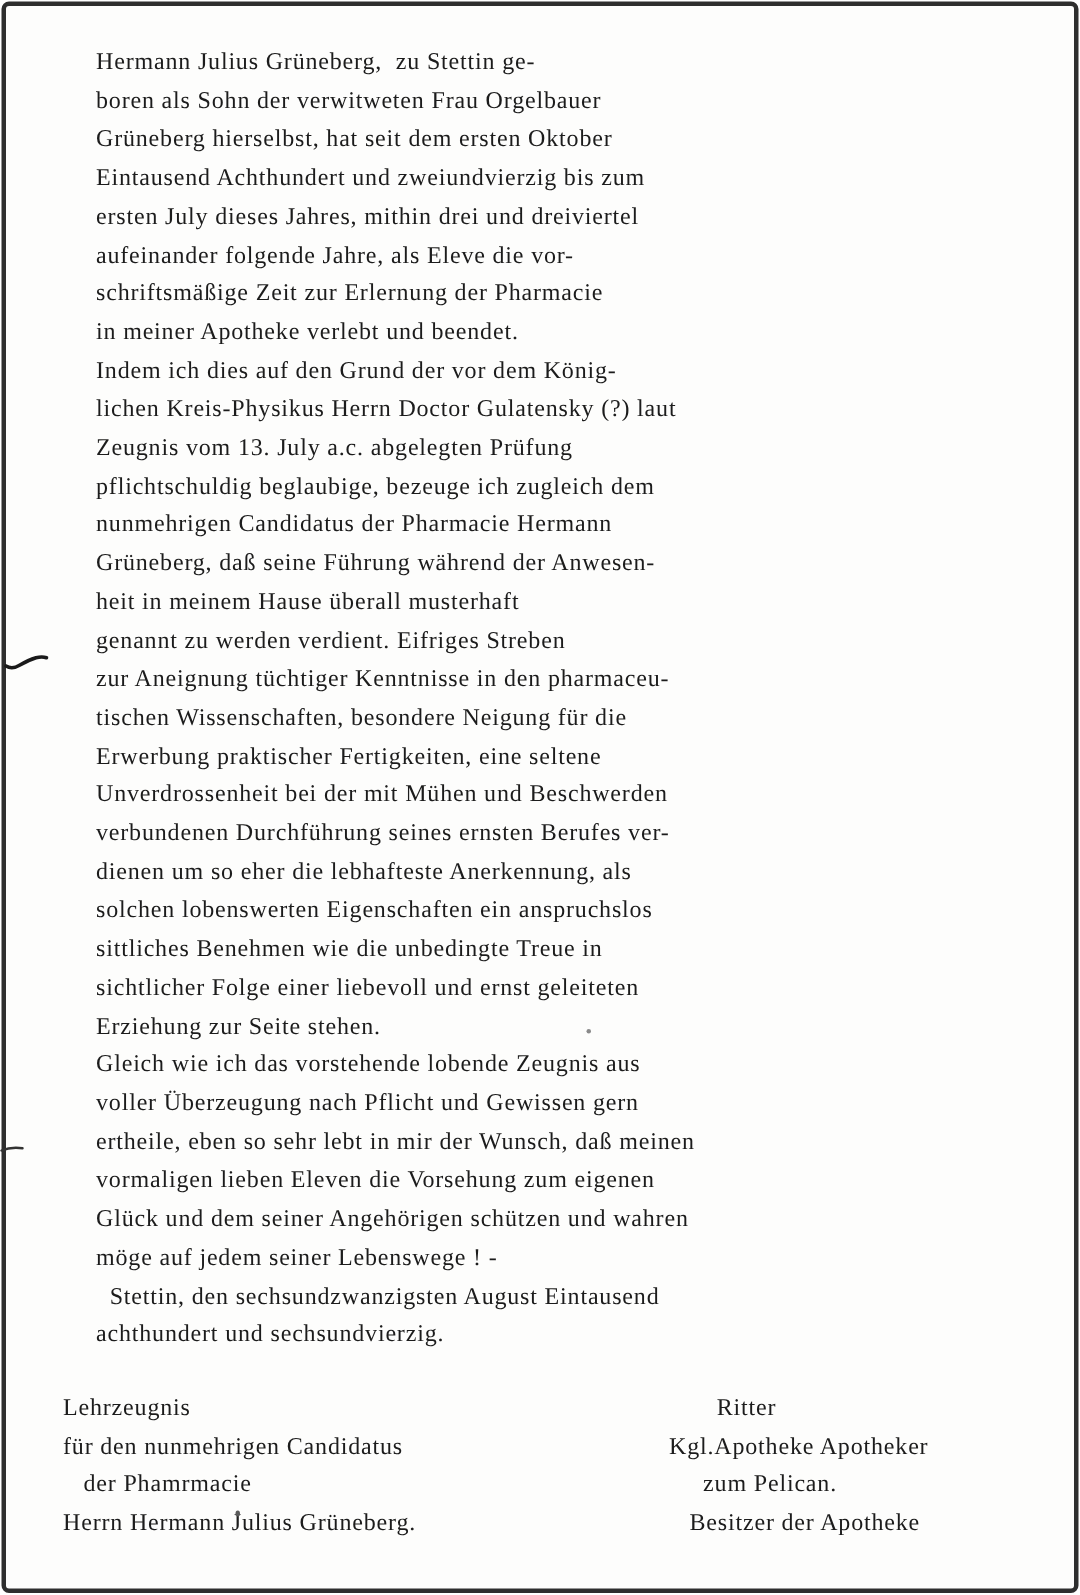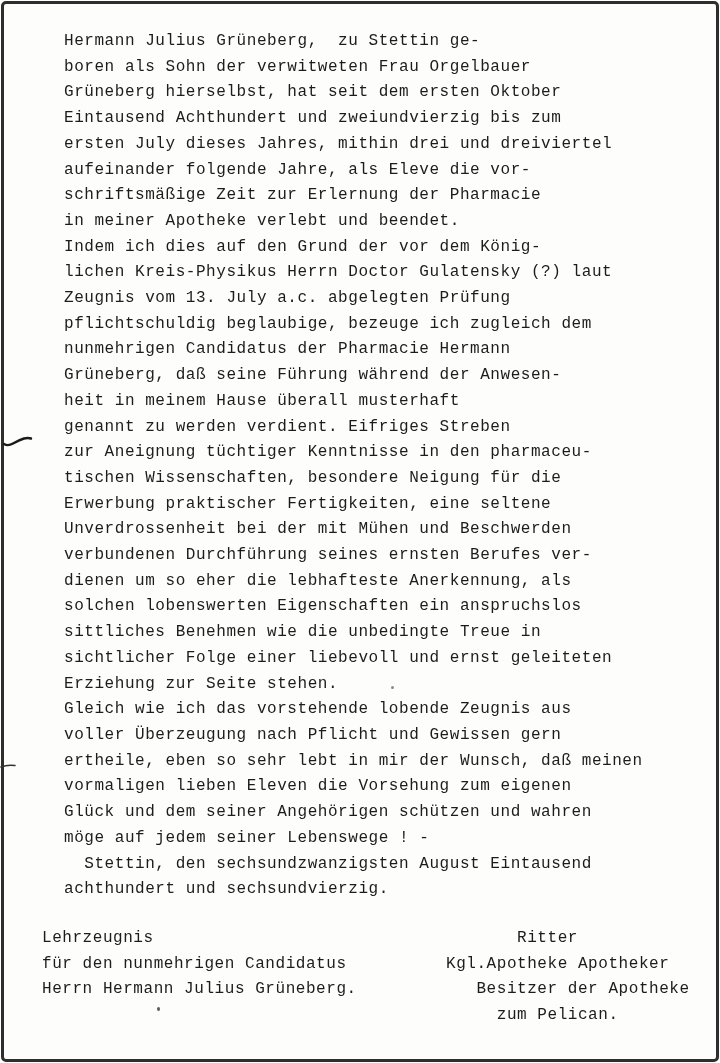--- a/index.html
+++ b/index.html
@@ -13,21 +13,21 @@
   }
   .page {
     position: absolute;
     inset: 1px;
     background: var(--paper, #fdfdfc);
     border: 3px solid var(--border, #2e2e2e);
     border-radius: 5px;
     overflow: visible;
   }
   .mono {
-    font-family: Liberation Mono, monospace;
+    font-family: Liberation Serif, serif;
     font-size: 16px;
     line-height: 25.7px;
     letter-spacing: 0.55px;
     color: var(--ink, #1c1c1c);
     white-space: pre;
   }
   .body-text {
     position: absolute;
     left: 60px;
     top: 25px;
@@ -71,20 +71,20 @@
     <path d="M2 11 Q6 13.5 11 10.5 Q17 7 22 5.5 Q26 4.5 29 5.5" stroke="#1a1a1a" stroke-width="2.4" fill="none" stroke-linecap="round"></path>
   </svg>
 
   <svg class="mark mark-lower" width="18" height="10" viewBox="0 0 18 10">
     <path d="M1 6 Q7 3.5 15 4.5" stroke="#333333" stroke-width="1.6" fill="none" stroke-linecap="round"></path>
   </svg>
 
   <div class="mono body-text"><div class="line">Hermann Julius Grüneberg,  zu Stettin ge-</div><div class="line">boren als Sohn der verwitweten Frau Orgelbauer</div><div class="line">Grüneberg hierselbst, hat seit dem ersten Oktober</div><div class="line">Eintausend Achthundert und zweiundvierzig bis zum</div><div class="line">ersten July dieses Jahres, mithin drei und dreiviertel</div><div class="line">aufeinander folgende Jahre, als Eleve die vor-</div><div class="line">schriftsmäßige Zeit zur Erlernung der Pharmacie</div><div class="line">in meiner Apotheke verlebt und beendet.</div><div class="line">Indem ich dies auf den Grund der vor dem König-</div><div class="line">lichen Kreis-Physikus Herrn Doctor Gulatensky (?) laut</div><div class="line">Zeugnis vom 13. July a.c. abgelegten Prüfung</div><div class="line">pflichtschuldig beglaubige, bezeuge ich zugleich dem</div><div class="line">nunmehrigen Candidatus der Pharmacie Hermann</div><div class="line">Grüneberg, daß seine Führung während der Anwesen-</div><div class="line">heit in meinem Hause überall musterhaft</div><div class="line">genannt zu werden verdient. Eifriges Streben</div><div class="line">zur Aneignung tüchtiger Kenntnisse in den pharmaceu-</div><div class="line">tischen Wissenschaften, besondere Neigung für die</div><div class="line">Erwerbung praktischer Fertigkeiten, eine seltene</div><div class="line">Unverdrossenheit bei der mit Mühen und Beschwerden</div><div class="line">verbundenen Durchführung seines ernsten Berufes ver-</div><div class="line">dienen um so eher die lebhafteste Anerkennung, als</div><div class="line">solchen lobenswerten Eigenschaften ein anspruchslos</div><div class="line">sittliches Benehmen wie die unbedingte Treue in</div><div class="line">sichtlicher Folge einer liebevoll und ernst geleiteten</div><div class="line">Erziehung zur Seite stehen.</div><div class="line">Gleich wie ich das vorstehende lobende Zeugnis aus</div><div class="line">voller Überzeugung nach Pflicht und Gewissen gern</div><div class="line">ertheile, eben so sehr lebt in mir der Wunsch, daß meinen</div><div class="line">vormaligen lieben Eleven die Vorsehung zum eigenen</div><div class="line">Glück und dem seiner Angehörigen schützen und wahren</div><div class="line">möge auf jedem seiner Lebenswege ! -</div><div class="line">  Stettin, den sechsundzwanzigsten August Eintausend</div><div class="line">achthundert und sechsundvierzig.</div></div>
 
   <div class="closing">
-    <div class="mono closing-left"><div class="line">Lehrzeugnis</div><div class="line">für den nunmehrigen Candidatus</div><div class="line">Herrn Hermann Julius Grüneberg.</div></div>
-    <div class="mono closing-right"><div class="line">       Ritter</div><div class="line">Kgl.Apotheke Apotheker</div><div class="line">   Besitzer der Apotheke</div><div class="line">     zum Pelican.</div></div>
+    <div class="mono closing-left"><div class="line">Lehrzeugnis</div><div class="line">für den nunmehrigen Candidatus</div><div class="line">   der Phamrmacie</div><div class="line">Herrn Hermann Julius Grüneberg.</div></div>
+    <div class="mono closing-right"><div class="line">       Ritter</div><div class="line">Kgl.Apotheke Apotheker</div><div class="line">     zum Pelican.</div><div class="line">   Besitzer der Apotheke</div></div>
   </div>
 
   <div class="speck speck-1"></div>
   <div class="speck speck-2"></div>
 
 </div>
 
 </body></html>

